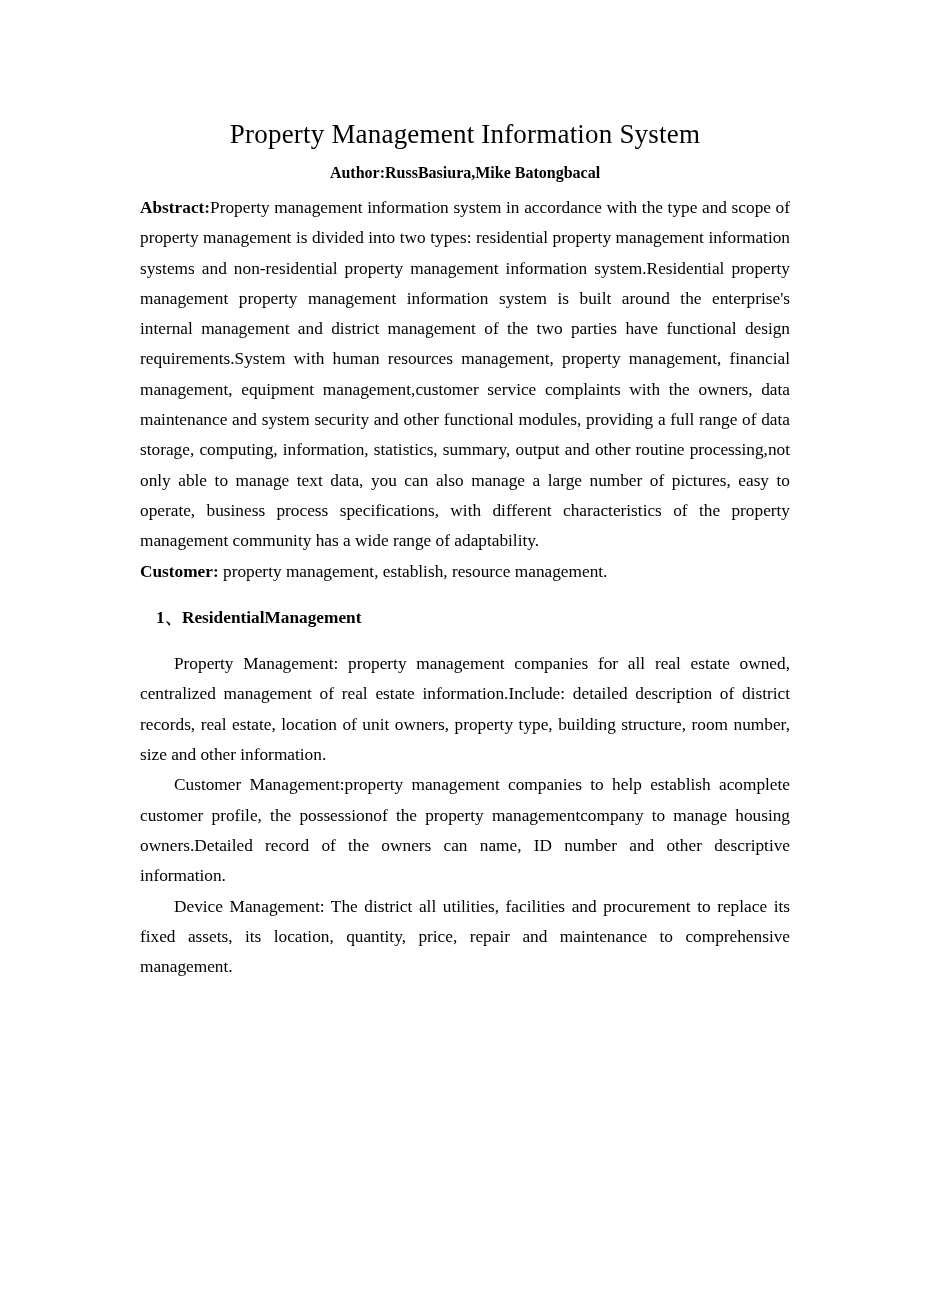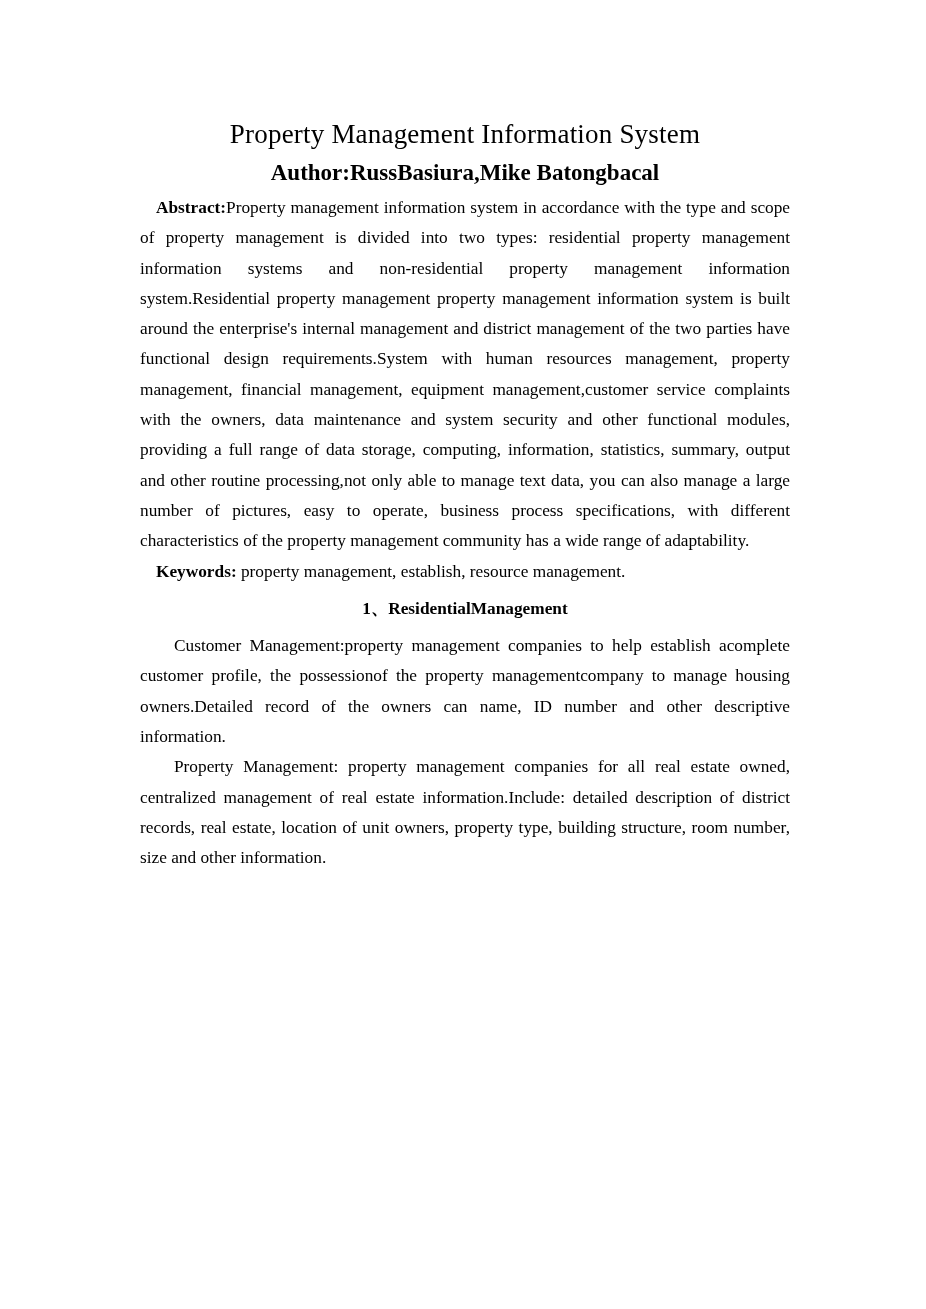--- a/index.html
+++ b/index.html
@@ -21,67 +21,67 @@
   .doc-title {
     margin: 0;
     font-size: 27px;
     font-weight: normal;
     line-height: 32px;
     text-align: center;
     letter-spacing: 0.2px;
   }
   .author-line {
     margin: 12px 0 8px 0;
-    font-size: 23px;
+    font-size: 16px;
     font-weight: bold;
     line-height: 22px;
     text-align: center;
   }
   .doc-body {
     margin-top: 9px;
   }
   .doc-body p {
     margin: 0;
     font-size: 17.3px;
     line-height: 30.3px;
     text-align: justify;
   }
   .lead-label {
     font-weight: bold;
-    margin-left: 16px;
   }
   .section-heading {
-    margin: 7px;
+    margin: 16px;
     font-size: 17.3px;
     font-weight: bold;
     line-height: 30.3px;
-    text-align: center;
+    text-align: left;
   }
   .doc-body p.indented {
     text-indent: 34px;
   }
 </style>
 </head>
 <body>
 
 <div class="page">
 
   <h1 class="doc-title">Property Management Information System</h1>
 
   <div class="author-line">Author:RussBasiura,Mike Batongbacal</div>
 
   <div class="doc-body">
 
     <p><span class="lead-label">Abstract:</span><span>Property management information system in accordance with the type and scope of property management is divided into two types: residential property management information systems and non-residential property management information system.Residential property management property management information system is built around the enterprise's internal management and district management of the two parties have functional design requirements.System with human resources management, property management, financial management, equipment management,customer service complaints with the owners, data maintenance and system security and other functional modules, providing a full range of data storage, computing, information, statistics, summary, output and other routine processing,not only able to manage text data, you can also manage a large number of pictures, easy to operate, business process specifications, with different characteristics of the property management community has a wide range of adaptability.</span></p>
 
-    <p><span class="lead-label">Keywords:</span><span> property management, establish, resource management.</span></p>
+    <p><span class="lead-label">Customer:</span><span> property management, establish, resource management.</span></p>
 
     <h2 class="section-heading">1、ResidentialManagement</h2>
 
+    <p class="indented">Property Management: property management companies for all real estate owned, centralized management of real estate information.Include: detailed description of district records, real estate, location of unit owners, property type, building structure, room number, size and other information.</p>
+
     <p class="indented">Customer Management:property management companies to help establish acomplete customer profile, the possessionof the property managementcompany to manage housing owners.Detailed record of the owners can name, ID number and other descriptive information.</p>
 
-    <p class="indented">Property Management: property management companies for all real estate owned, centralized management of real estate information.Include: detailed description of district records, real estate, location of unit owners, property type, building structure, room number, size and other information.</p>
 
-
+    <p class="indented">Device Management: The district all utilities, facilities and procurement to replace its fixed assets, its location, quantity, price, repair and maintenance to comprehensive management.</p>
 
 
   </div>
 </div>
 
 </body></html>

